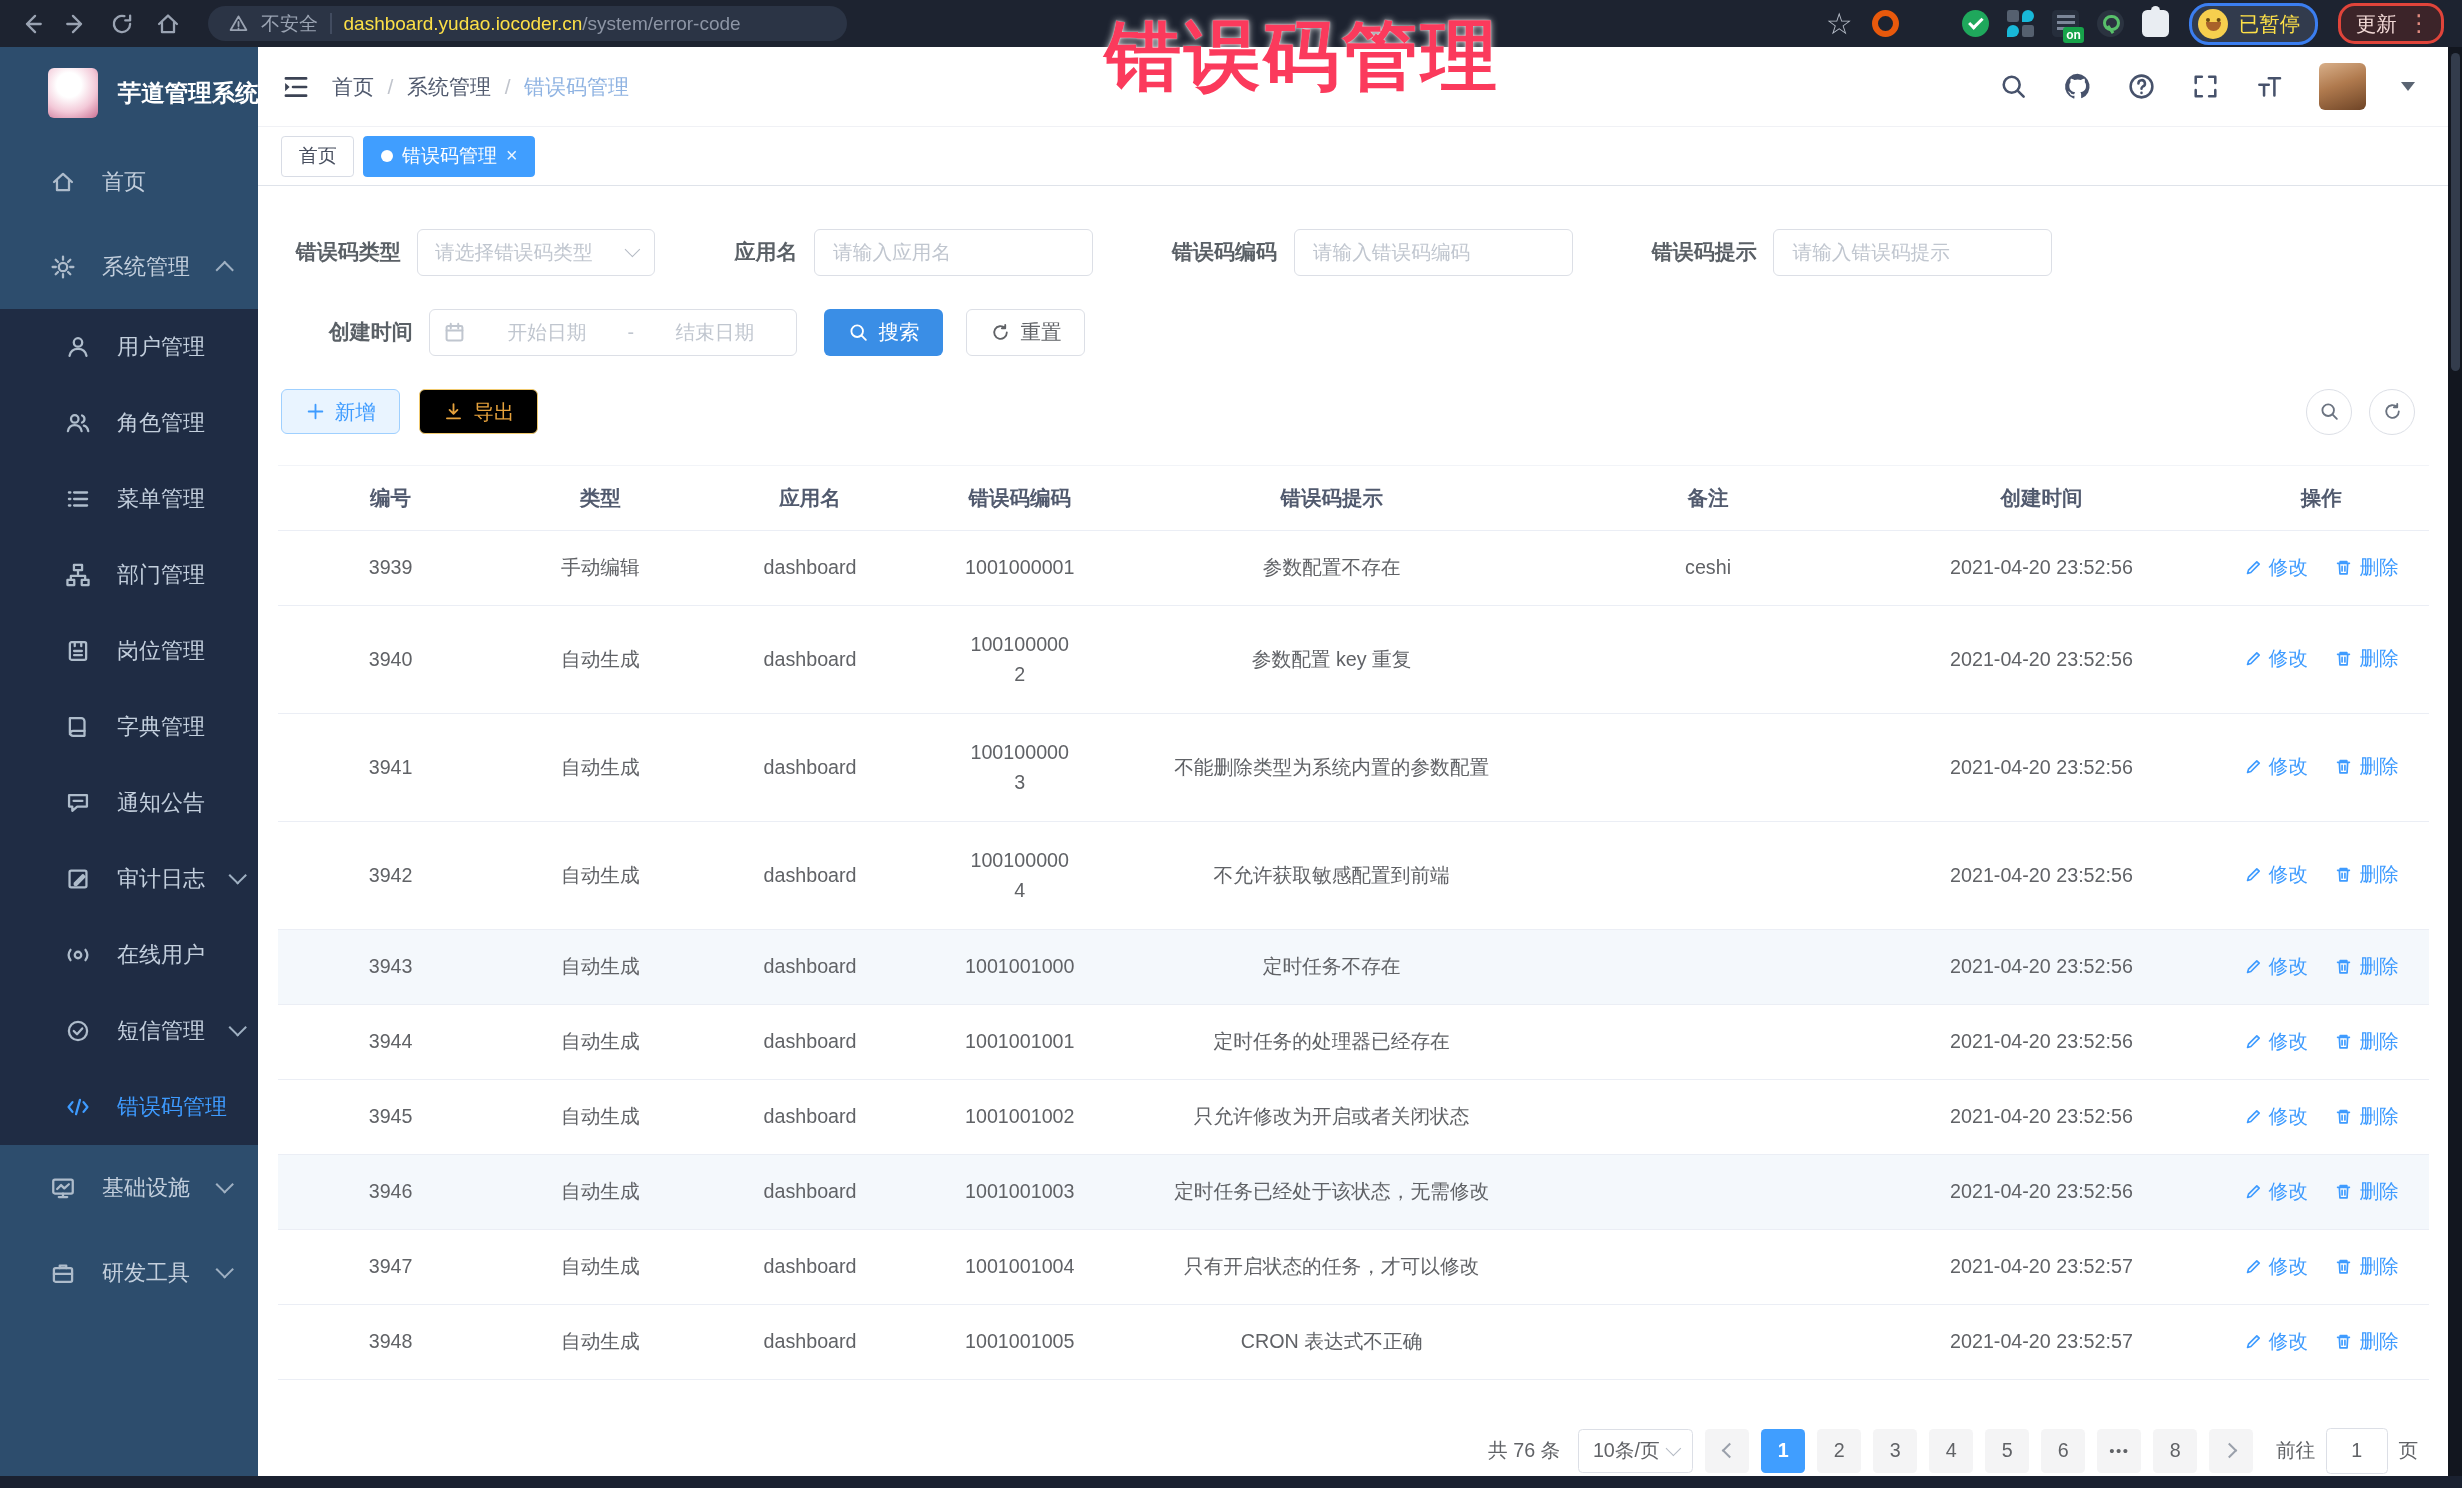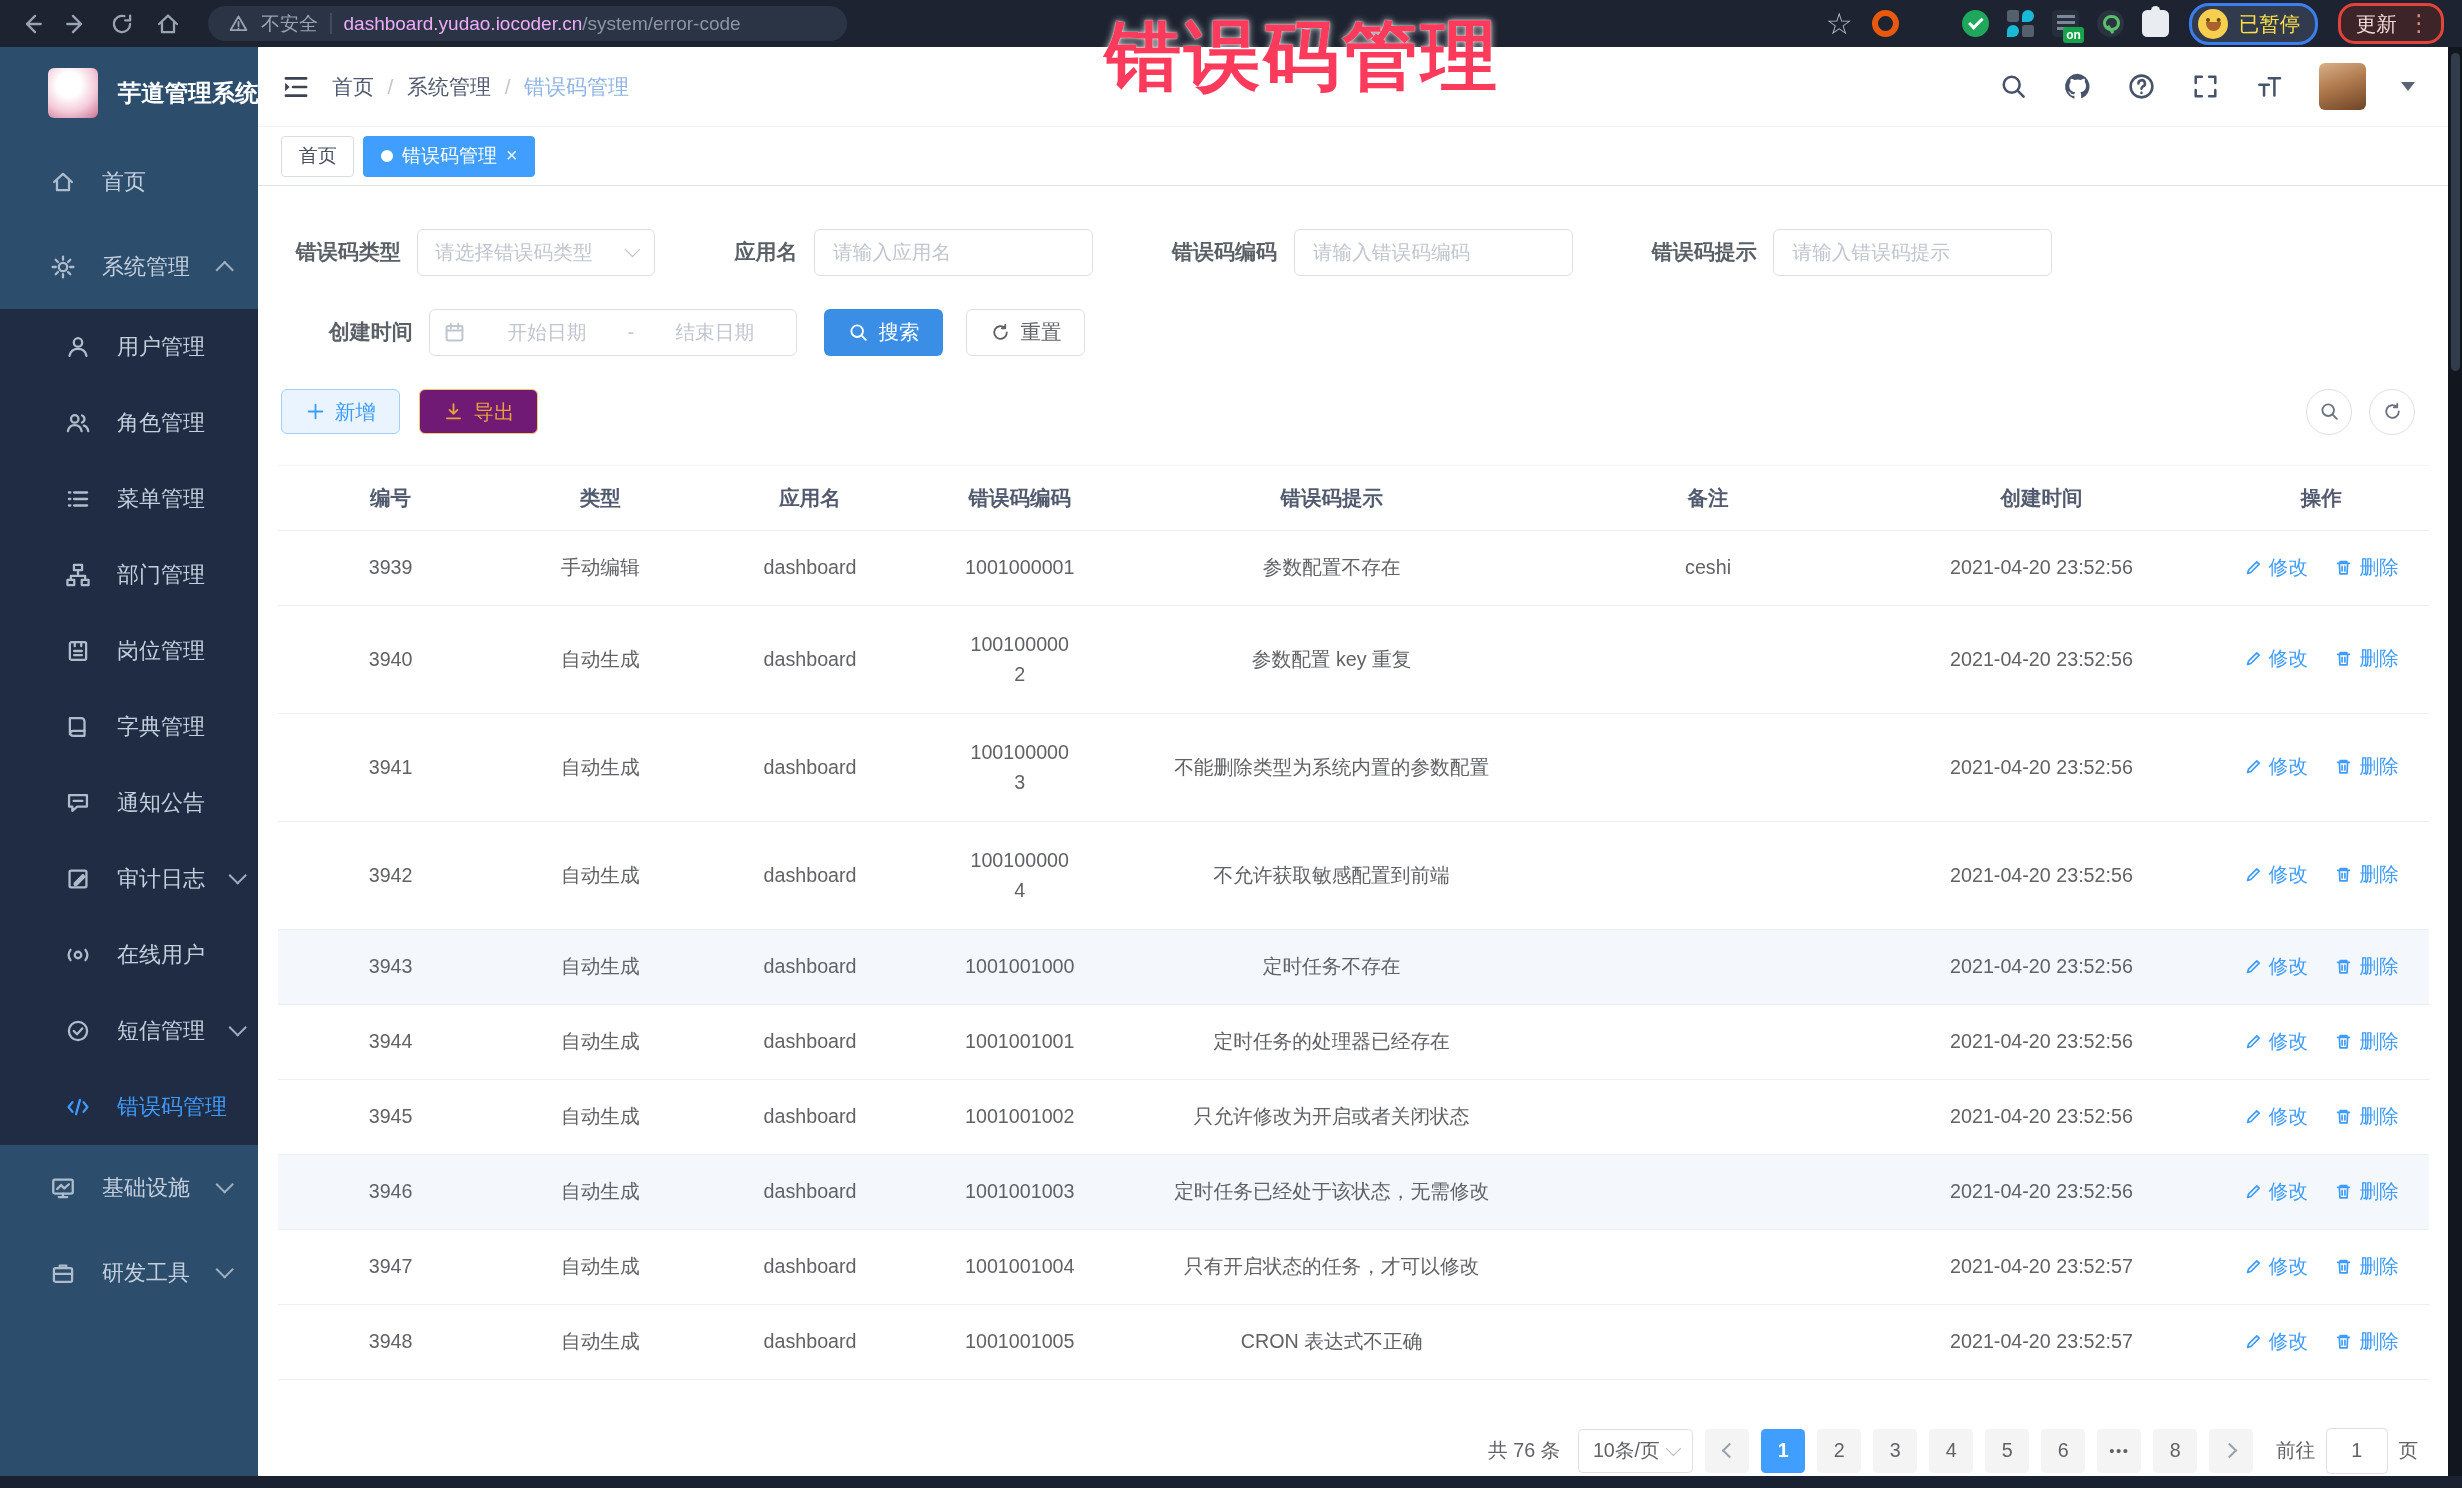--- a/index.html
+++ b/index.html
@@ -7,21 +7,21 @@
   svg{display:block}
   .ic{fill:none;stroke:currentColor;stroke-width:1.4;stroke-linecap:round;stroke-linejoin:round}
 
   
   .chrome{height:47px;background:#1d2330;display:flex;align-items:center;padding:0 18px;gap:19.7px;position:relative;z-index:5}
   .nav-ic{width:26px;height:26px;color:#9aa3b2;flex:none;cursor:pointer}
   .url-pill{height:35px;width:599px;background:#2b3445;border-radius:17.4px;display:flex;align-items:center;gap:12px;padding:0 19.7px;margin-left:7.6px;flex:none}
   .warn{color:#9aa3b2;width:21px;height:21px}
   .sec-label{color:#9aa3b2;font-size:19px}
   .pill-div{width:1.5px;height:21px;background:#424c60}
-  .url-domain{color:#f0abfc;font-size:19px}
+  .url-domain{color:#fde047;font-size:19px}
   .url-path{color:#8d95a5;font-size:19px}
   .chrome-spacer{flex:1}
   .star{color:#b7bec9;font-size:30px;line-height:1;cursor:pointer}
   .exts{display:flex;align-items:center;gap:18px}
   .ext{width:27px;height:27px;flex:none;cursor:pointer;position:relative}
   .ext-ring{border:6.8px solid #e8590c;border-radius:50%;box-sizing:border-box}
   .ext-gem{background:linear-gradient(135deg,#6 db 0,#0000 0),linear-gradient(160deg,#57a7f0,#1f58c9);clip-path:polygon(50% 0,100% 38%,50% 100%,0 38%)}
   .ext-green{background:#1fa85c;border-radius:50%;position:relative}
   .ext-green:after{content:"";position:absolute;left:6.8px;top:7.6px;width:10.6px;height:5.3px;border-left:3px solid #fff;border-bottom:3px solid #fff;transform:rotate(-45deg)}
   .ext-squares{display:grid;grid-template-columns:12px 12px;grid-gap:3px}
@@ -101,21 +101,21 @@
   .gap1{width:79px}
   .daterange{width:368px;height:47px;border:0.8px solid #dcdfe6;border-radius:6px;display:flex;align-items:center;padding:0 13px;box-sizing:border-box;gap:12px;cursor:text}
   .dr-ic{width:23px;height:23px;color:#c0c6cf;flex:none}
   .dr-ph{font-size:19.7px;color:#c0c6cf;flex:1;text-align:center;white-space:nowrap}
   .dr-sep{font-size:19.7px;color:#c0c6cf}
   .btn{height:47px;border-radius:6px;display:inline-flex;align-items:center;gap:9px;padding:0 23px;font-size:20.5px;cursor:pointer;border:0.8px solid transparent;box-sizing:border-box;white-space:nowrap}
   .btn .bic{width:21px;height:21px}
   .btn-primary{background:#3a8ee6;color:#fff}
   .btn-plain{background:#fff;border-color:#dcdfe6;color:#606266}
   .btn-add{background:#e9f4ff;border-color:#9fd0ff;color:#3e9bff;height:45px}
-  .btn-export{background:#701a75;border-color:#f0c96e;color:#e6a23c;height:45px}
+  .btn-export{background:#000000;border-color:#f0c96e;color:#e6a23c;height:45px}
   .toolbar{display:flex;align-items:center;margin:33px 0 0 3px}
   .toolbar .right{margin-left:auto;display:flex;gap:16.7px;margin-right:13.6px}
   .circle-btn{width:44px;height:44px;border-radius:50%;border:0.8px solid #dcdfe6;background:#fff;display:flex;align-items:center;justify-content:center;color:#6b7380;cursor:pointer}
   .circle-btn .bic{width:21px;height:21px}
 
   
   table{width:100%;border-collapse:collapse;margin-top:30px;table-layout:fixed}
   thead th{font-size:20.5px;font-weight:700;color:#515a6e;padding:18px 6px;border-bottom:1.5px solid #ebeef5;border-top:1.5px solid #f2f4f8;text-align:center}
   tbody td{font-size:19.7px;color:#606266;text-align:center;padding:23px 6px;border-bottom:1.5px solid #ebeef5;word-break:break-word}
   tbody tr.tint{background:#f4f8fc}

